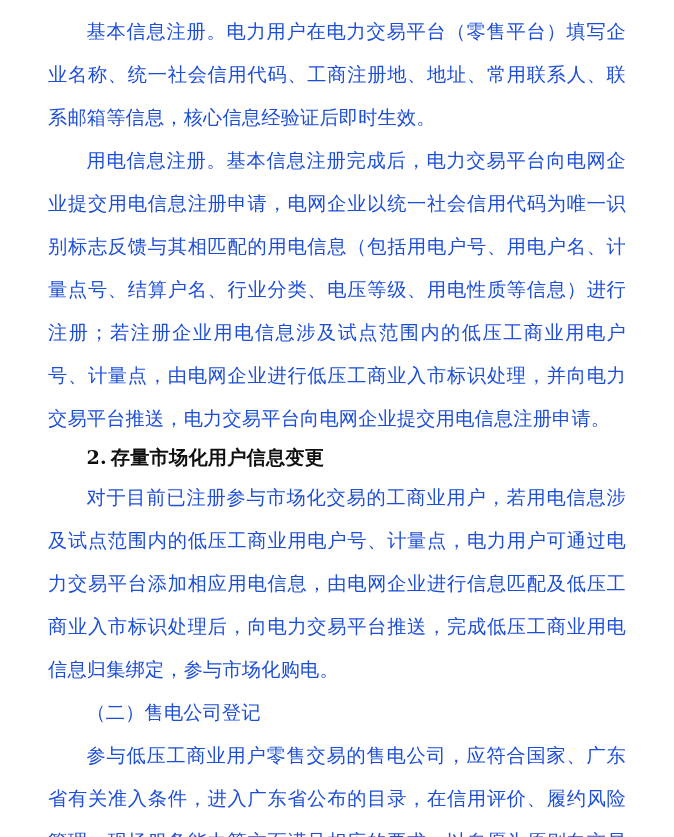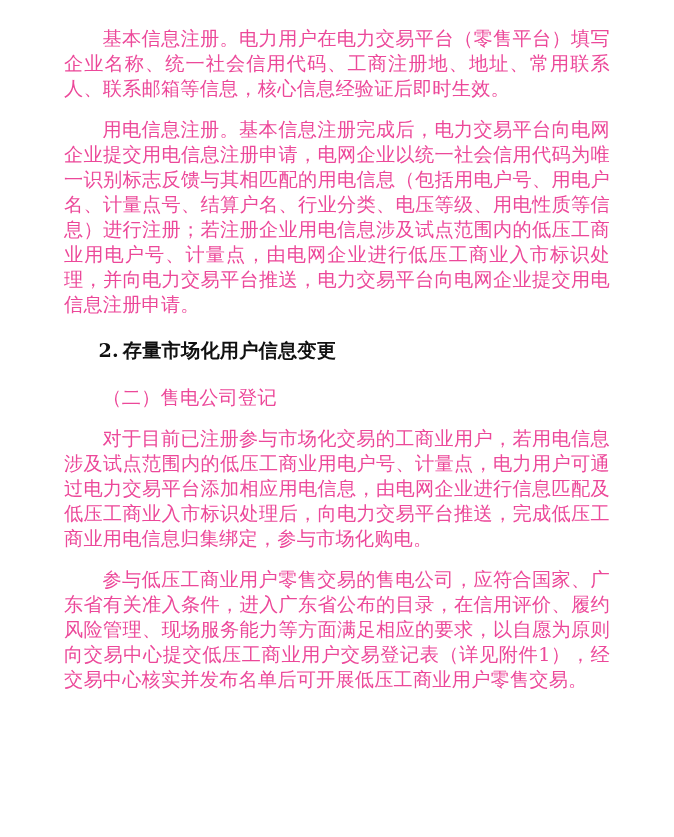--- a/index.html
+++ b/index.html
@@ -17,33 +17,33 @@
   .page {
     position: relative;
     width: 674px;
     height: 837px;
     box-sizing: border-box;
     padding: 10px 48px 0 48px;
     overflow: hidden;
   }
   .para {
     font-size: 19.2px;
-    line-height: 25px;
+    line-height: 43px;
     text-align: justify;
     text-justify: inter-ideograph;
     letter-spacing: 0.2px;
-    margin: 16px;
+    margin: 0;
     text-indent: 2em;
-    color: #ec4899;
+    color: #1d4ed8;
     font-family: "DejaVu Serif", "Liberation Serif", serif;
   }
   .heading {
     font-size: 19.2px;
     line-height: 36.3px;
-    margin: 12px;
+    margin: 0;
     text-indent: 2em;
     font-weight: bold;
     letter-spacing: 0.2px;
     color: #101010;
     font-family: "DejaVu Serif", "Liberation Serif", serif;
   }
   .heading .num {
     font-family: "DejaVu Serif", "Liberation Serif", serif;
     font-weight: bold;
     margin-right: 4px;
@@ -58,19 +58,19 @@
 <div class="page">
 
   <p class="para">基本信息注册。电力用户在电力交易平台（零售平台）填写企业名称、统一社会信用代码、工商注册地、地址、常用联系人、联系邮箱等信息，核心信息经验证后即时生效。</p>
 
   <p class="para">用电信息注册。基本信息注册完成后，电力交易平台向电网企业提交用电信息注册申请，电网企业以统一社会信用代码为唯一识别标志反馈与其相匹配的用电信息（包括用电户号、用电户名、计量点号、结算户名、行业分类、电压等级、用电性质等信息）进行注册；若注册企业用电信息涉及试点范围内的低压工商业用电户号、计量点，由电网企业进行低压工商业入市标识处理，并向电力交易平台推送，电力交易平台向电网企业提交用电信息注册申请。</p>
 
   <p class="heading">
     <span class="num">2.</span><span class="htext">存量市场化用户信息变更</span>
   </p>
 
+  <p class="para">对于目前已注册参与市场化交易的工商业用户，若用电信息涉及试点范围内的低压工商业用电户号、计量点，电力用户可通过电力交易平台添加相应用电信息，由电网企业进行信息匹配及低压工商业入市标识处理后，向电力交易平台推送，完成低压工商业用电信息归集绑定，参与市场化购电。</p>
+
   <p class="para">（二）售电公司登记</p>
-
-  <p class="para">对于目前已注册参与市场化交易的工商业用户，若用电信息涉及试点范围内的低压工商业用电户号、计量点，电力用户可通过电力交易平台添加相应用电信息，由电网企业进行信息匹配及低压工商业入市标识处理后，向电力交易平台推送，完成低压工商业用电信息归集绑定，参与市场化购电。</p>
 
   <p class="para">参与低压工商业用户零售交易的售电公司，应符合国家、广东省有关准入条件，进入广东省公布的目录，在信用评价、履约风险管理、现场服务能力等方面满足相应的要求，以自愿为原则向交易中心提交低压工商业用户交易登记表（详见附件1），经交易中心核实并发布名单后可开展低压工商业用户零售交易。</p>
 
 </div>
 
 </body></html>

